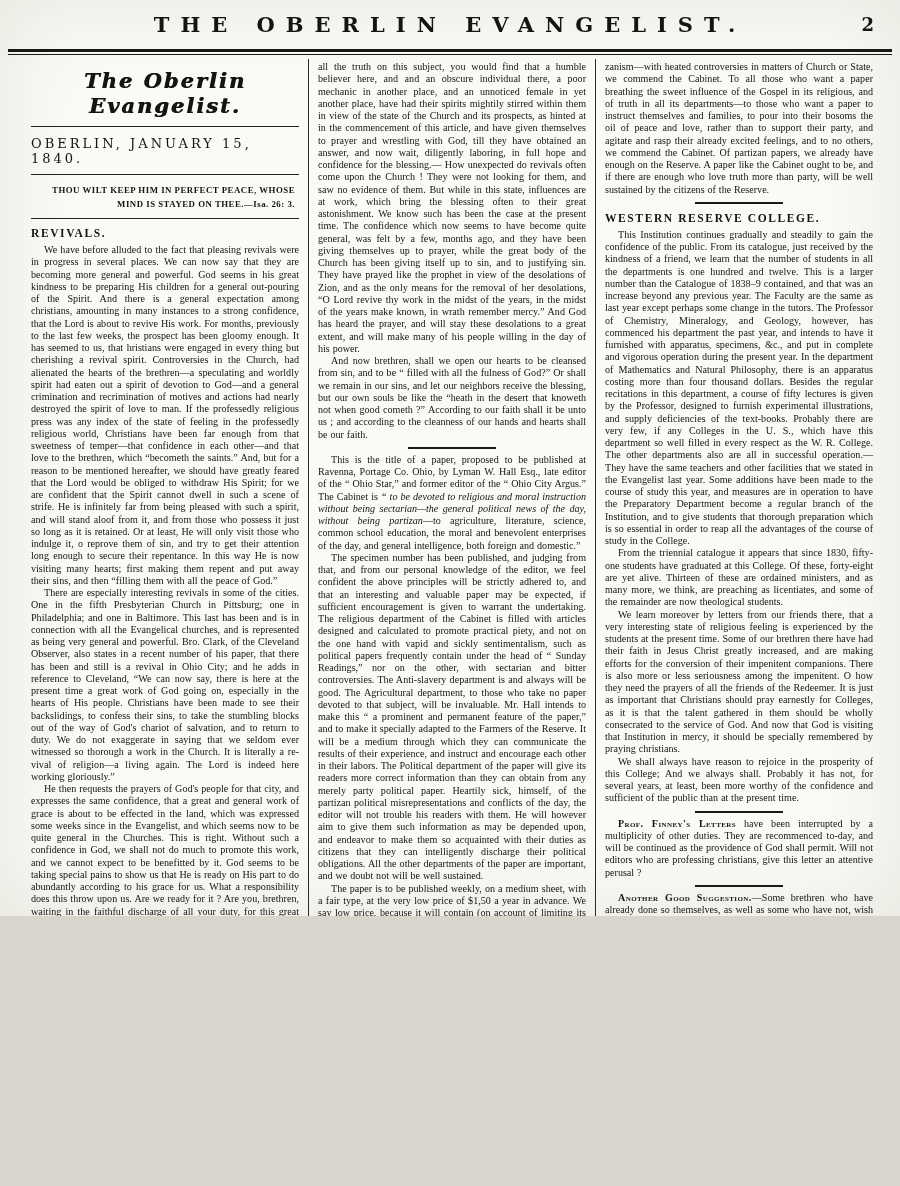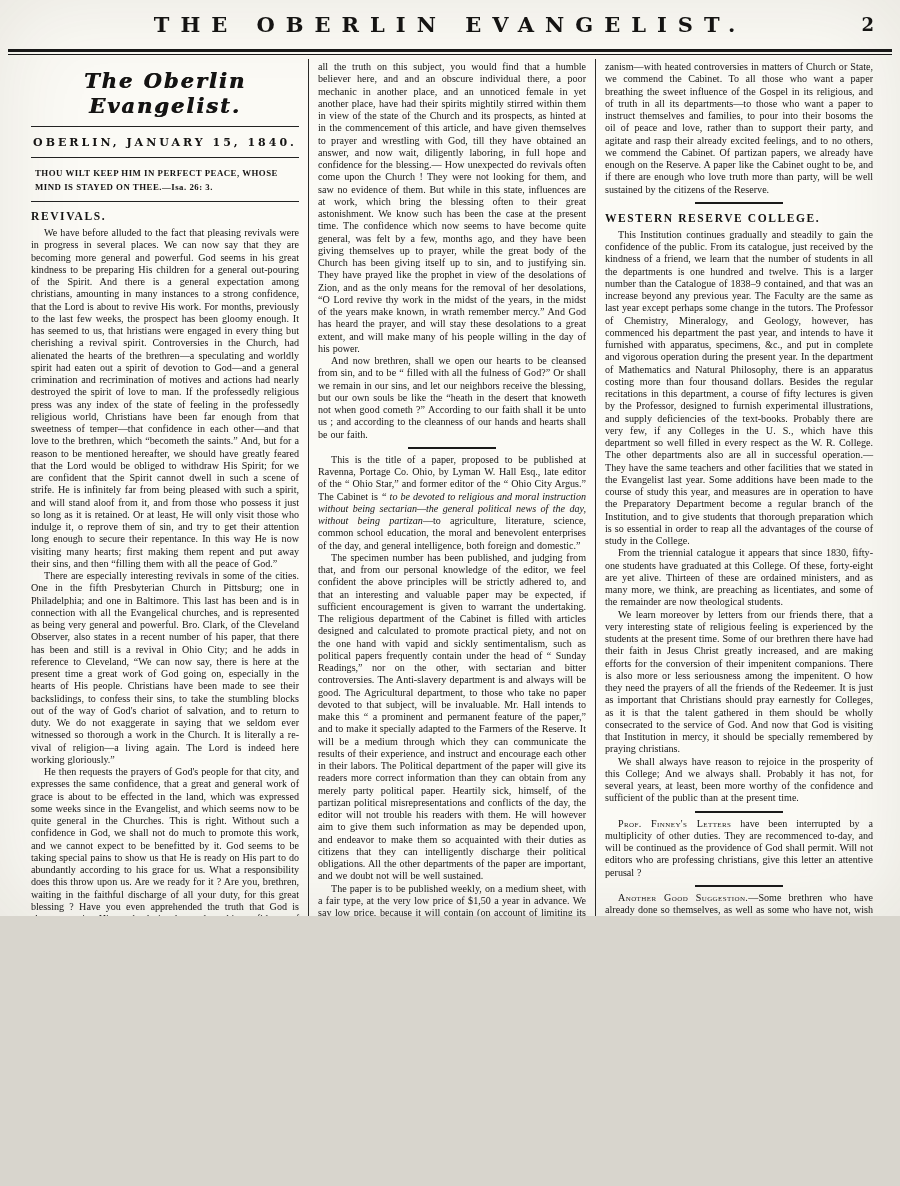--- a/index.html
+++ b/index.html
@@ -22,34 +22,34 @@
   .col { flex:1 1 0; padding:2px 9px 0 9px; min-width:0; }
   .col-mid { border-left:1.5px solid #2a2a28; border-right:1.5px solid #2a2a28; }
   
   .masthead {
     text-align:center; font-family:"DejaVu Serif", serif;
     font-style:italic; font-weight:bold; font-size:21px;
     letter-spacing:2px; padding:7px 0 5px 0;
     text-shadow:0.6px 0 0 #151413;
   }
   .col-rule { border:none; border-top:1.2px solid #222; margin:3px 0; }
-  .dateline { text-align:center; font-weight:bold; font-size:11px; letter-spacing:3px; padding:6px 0 5px 0; font-family:"DejaVu Serif", serif; }
-  .motto { text-align:left; font-weight:bold; font-size:8.8px; letter-spacing:0.5px; line-height:1.6; padding:5px 4px 4px 4px; }
+  .dateline { font-weight:normal; font-size:13px; letter-spacing:3px; padding:6px 0 5px 0; font-family:"DejaVu Serif", serif; }
+  .motto { text-align:right; font-weight:bold; font-size:8.8px; letter-spacing:0.5px; line-height:1.6; padding:5px 4px 4px 4px; }
   
   .section-head { font-weight:bold; font-size:11.5px; letter-spacing:1.6px; margin:8px 0 5px 0; }
   .section-head .sc { font-variant:small-caps; letter-spacing:1px; }
   .para, .para-seg {
     font-size:10.1px; line-height:1.215; text-align:justify; margin:0;
     word-spacing:0.4px;
   }
   .para { text-indent:13px; }
   .no-indent { text-indent:0; }
   .indent { text-indent:13px; }
   .separator { width:88px; margin:6px auto 5px auto; border-top:2px solid #1a1a1a; }
-  .lead-sc { font-variant:small-caps; font-weight:normal; letter-spacing:0.4px; }
+  .lead-sc { font-variant:small-caps; font-weight:bold; letter-spacing:0.4px; }
   .italic { font-style:italic; }
 </style>
 </head>
 <body>
 
 <div class="page">
 
   <div class="page-header">
     <div class="paper-title">THE OBERLIN EVANGELIST.</div>
     <div class="page-number">2</div>

